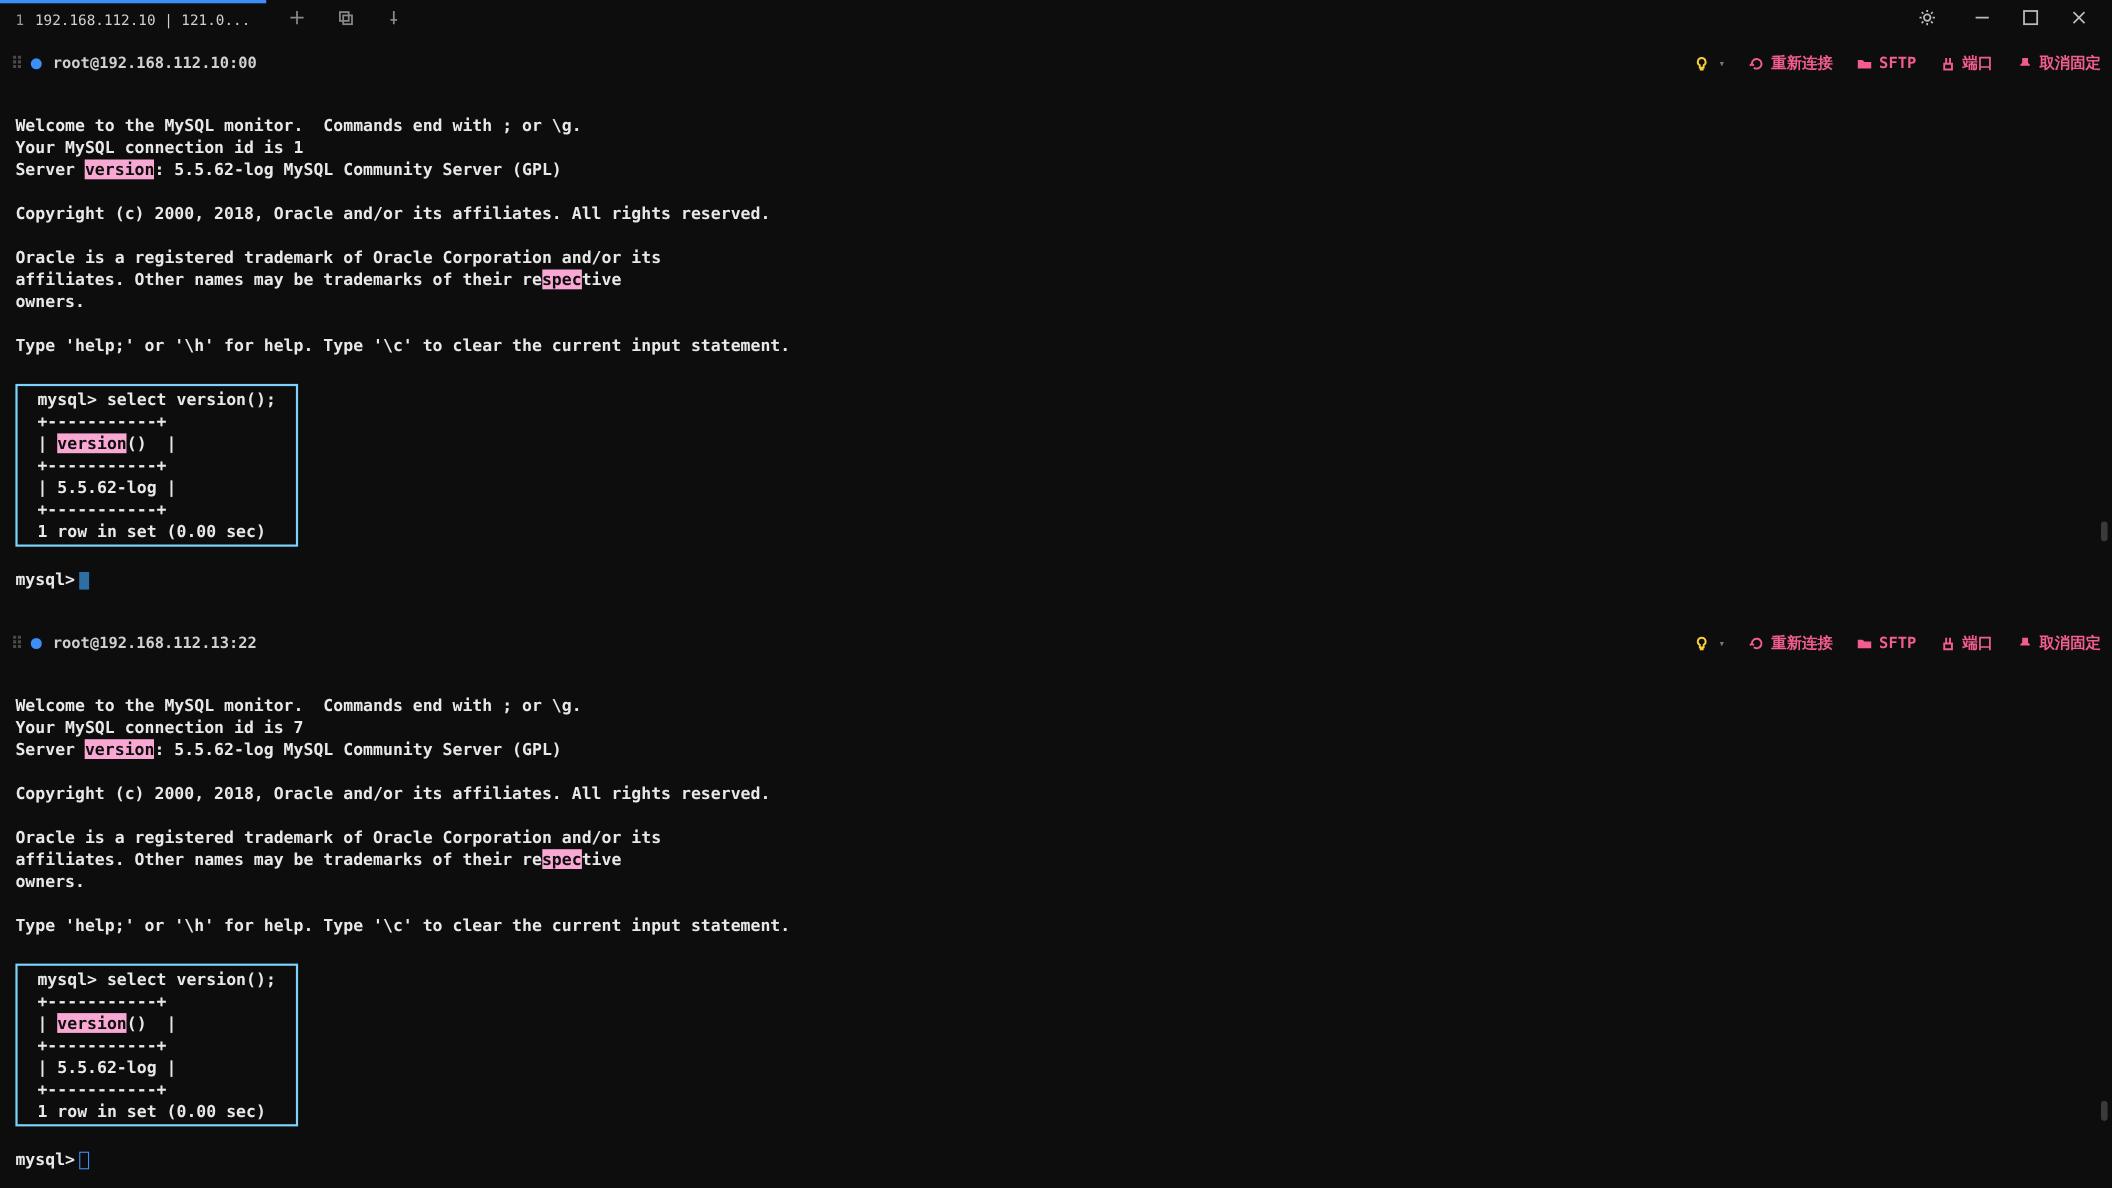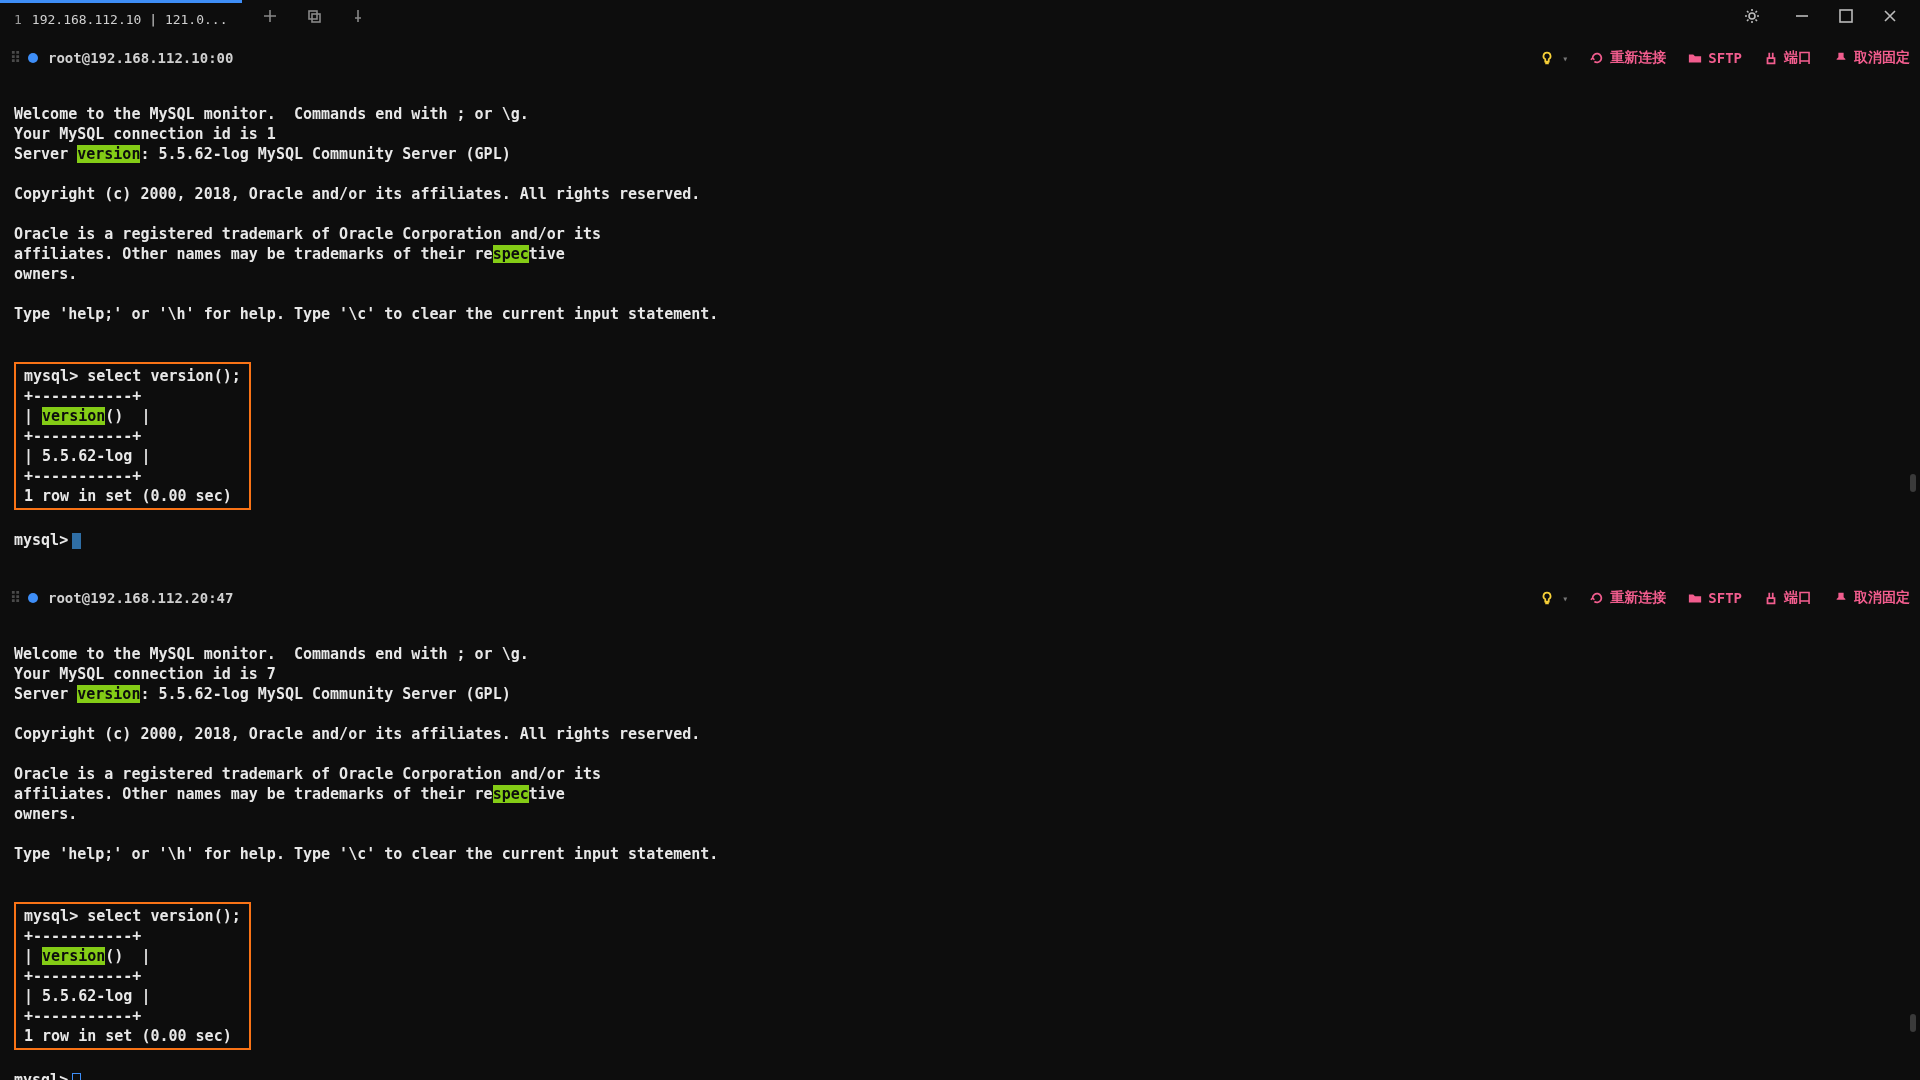--- a/index.html
+++ b/index.html
@@ -22,22 +22,22 @@
 .pane-actions { margin-left: auto; display: flex; align-items: center; gap: 22px; color: #f25d8e; font-size: 14px; font-weight: 600; }
 .pane-actions .item { display: flex; align-items: center; gap: 6px; }
 .pane-actions svg { width: 14px; height: 14px; stroke: currentColor; fill: none; stroke-width: 2; }
 .pane-actions .pink svg { fill: #f25d8e; stroke: none; }
 .bulb { color: #f7d038; }
 .bulb svg { stroke: #f7d038; }
 .chev { color: #777; font-size: 10px; margin-left: 2px; }
 
 
 .term { padding: 10px 14px 6px 14px; white-space: pre; font-size: 15px; line-height: 20px; font-weight: 600; font-family: "Consolas","Menlo",monospace; }
-.hl   { background: #84cc16; color: #0d0d0d; }
-.redbox { border: 2px solid #f97316; padding: 2px 8px; display: inline-block; margin-top: 18px; }
+.hl   { background: #f9a8d4; color: #0d0d0d; }
+.redbox { border: 2px solid #7dd3fc; padding: 2px 18px; display: inline-block; margin-top: 5px; }
 .cursor-block { display: inline-block; width: 9px; height: 16px; background: #2f6ea5; vertical-align: text-bottom; margin-left: 4px; }
 .cursor-outline { display: inline-block; width: 9px; height: 16px; border: 1px solid #3e8ef7; vertical-align: text-bottom; margin-left: 4px; }
 
 .scroll-track { position: absolute; right: 4px; width: 6px; height: 18px; background: #3a3a3a; border-radius: 3px; }
 </style>
 </head>
 <body>
 
 <div class="titlebar">
   <div class="tab">
@@ -133,21 +133,21 @@
 <span>+-----------+</span>
 <span>1 row in set (0.00 sec)</span></span>
 
 <span><span>mysql&gt;</span><span class="cursor-block"></span></span>
 <div class="scroll-track" style="top:400px"></div>
 </div>
 
 <div class="pane-head">
   <span class="grip">⠿</span>
   <span class="dot"></span>
-  <span>root@192.168.112.20:47</span>
+  <span>root@192.168.112.13:22</span>
   <div class="pane-actions">
     <span class="item bulb">
         <svg viewBox="0 0 16 16">
           <path d="M8 2a4 4 0 0 1 2 7.5V12H6V9.5A4 4 0 0 1 8 2zM6 14h4"></path>
         </svg>
         <span class="chev">▾</span>
       </span>
     <span class="item">
         <svg viewBox="0 0 16 16">
           <path d="M3 8a5 5 0 1 1 2 4M3 8l-2 2M3 8l2 2"></path>

